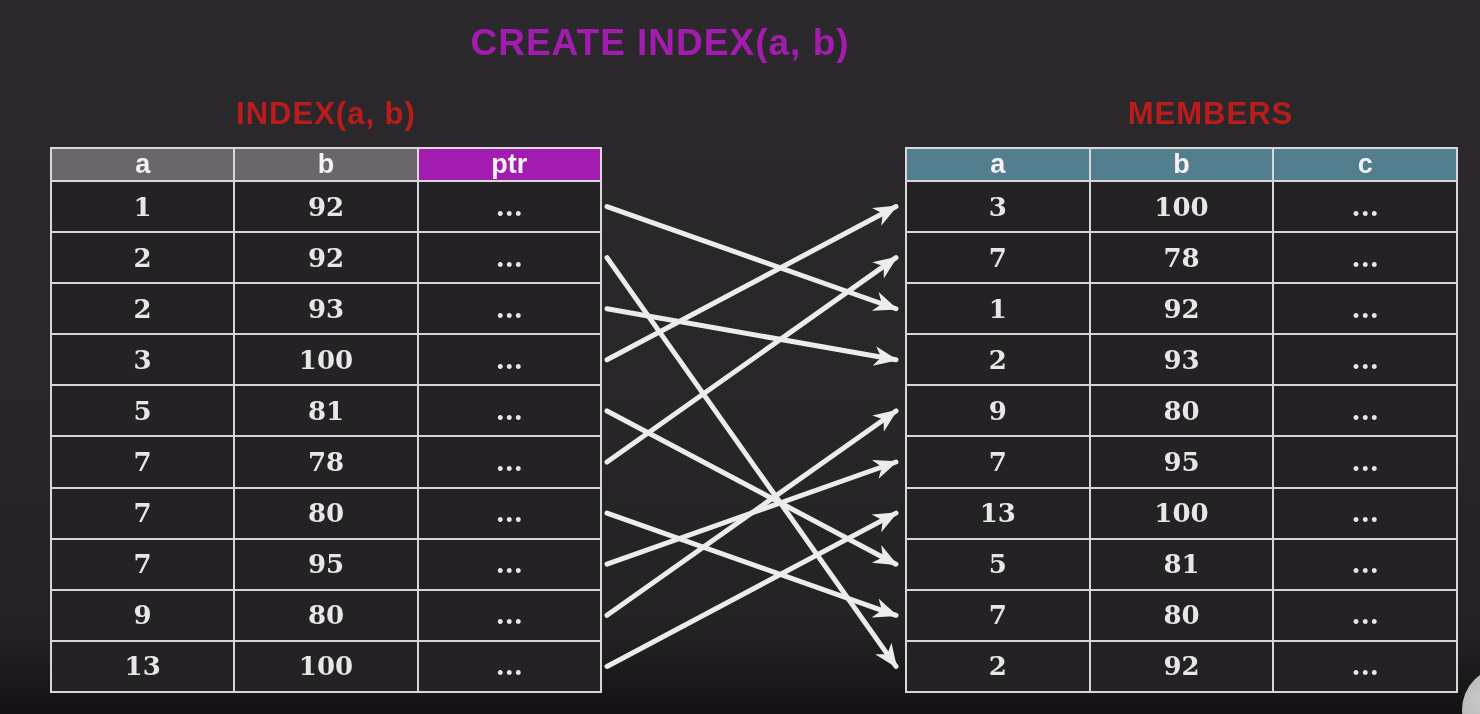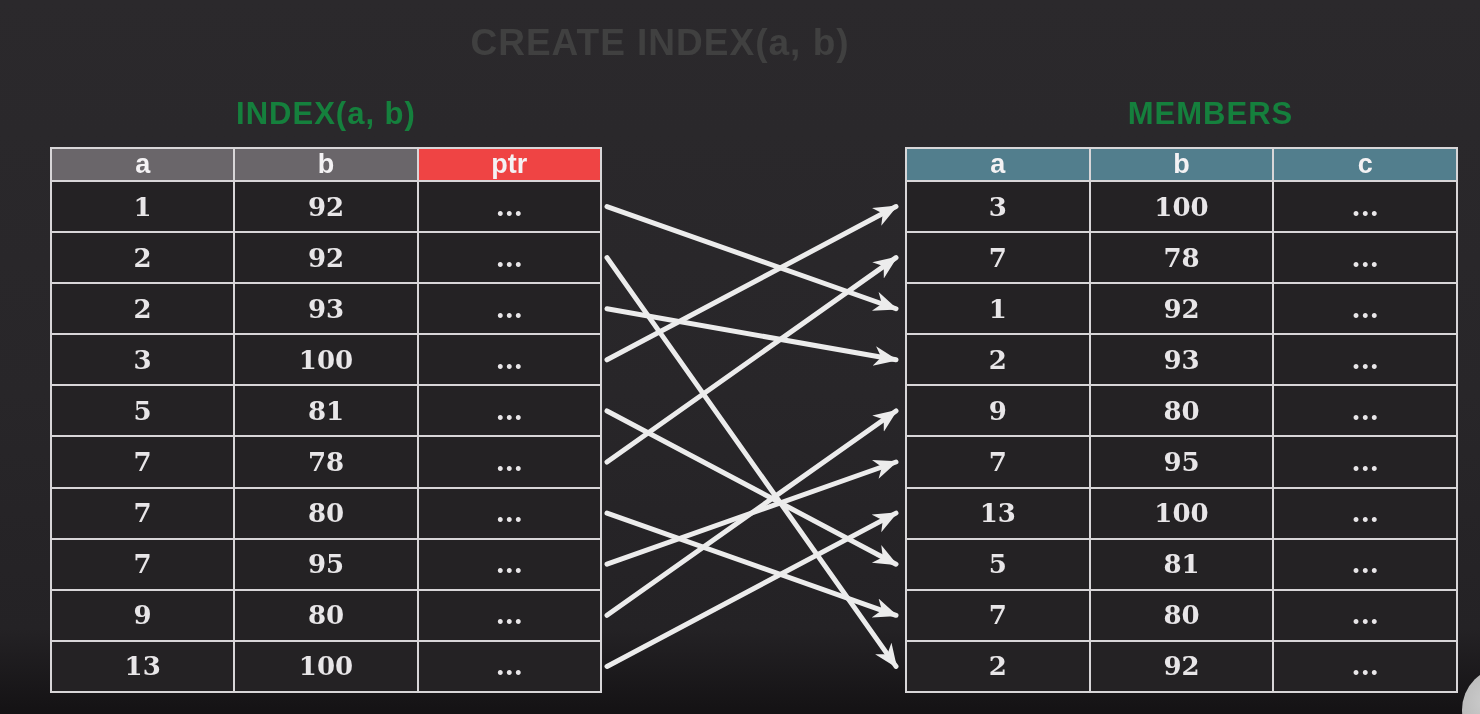--- a/index.html
+++ b/index.html
@@ -13,30 +13,30 @@
     position: relative;
     background: linear-gradient(180deg, #2b292c 0%, #282629 55%, #242225 88%, #141214 100%);
     font-family: "Liberation Sans", sans-serif;
   }
   .main-title {
     position: absolute;
     top: 22px;
     left: 320px;
     width: 680px;
     text-align: center;
-    color: #404040;
+    color: #a21caf;
     font-size: 37px;
     font-weight: bold;
     letter-spacing: 1px;
   }
   .table-title {
     position: absolute;
     top: 96px;
     text-align: center;
-    color: #15803d;
+    color: #b91c1c;
     font-size: 31px;
     font-weight: bold;
     letter-spacing: 1px;
   }
   #index-title  { left: 50px;  width: 552px; }
   #members-title{ left: 934px; width: 553px; }
 
   table.data-table {
     position: absolute;
     top: 147px;
@@ -88,21 +88,21 @@
 <div class="main-title">CREATE INDEX(a, b)</div>
 
 <div class="table-title" id="index-title">INDEX(a, b)</div>
 <div class="table-title" id="members-title">MEMBERS</div>
 
 <table class="data-table" id="index-table">
   <thead>
       <tr>
         <th style="background: rgb(106, 102, 106);">a</th>
         <th style="background: rgb(106, 102, 106);">b</th>
-        <th style="background: #ef4444; margin-top: 36px;">ptr</th>
+        <th style="background: #a21caf; margin-top: 36px;">ptr</th>
       </tr>
     </thead>
   <tbody>
       <tr>
         <td>1</td>
         <td>92</td>
         <td>...</td>
       </tr>
       <tr>
         <td>2</td>

